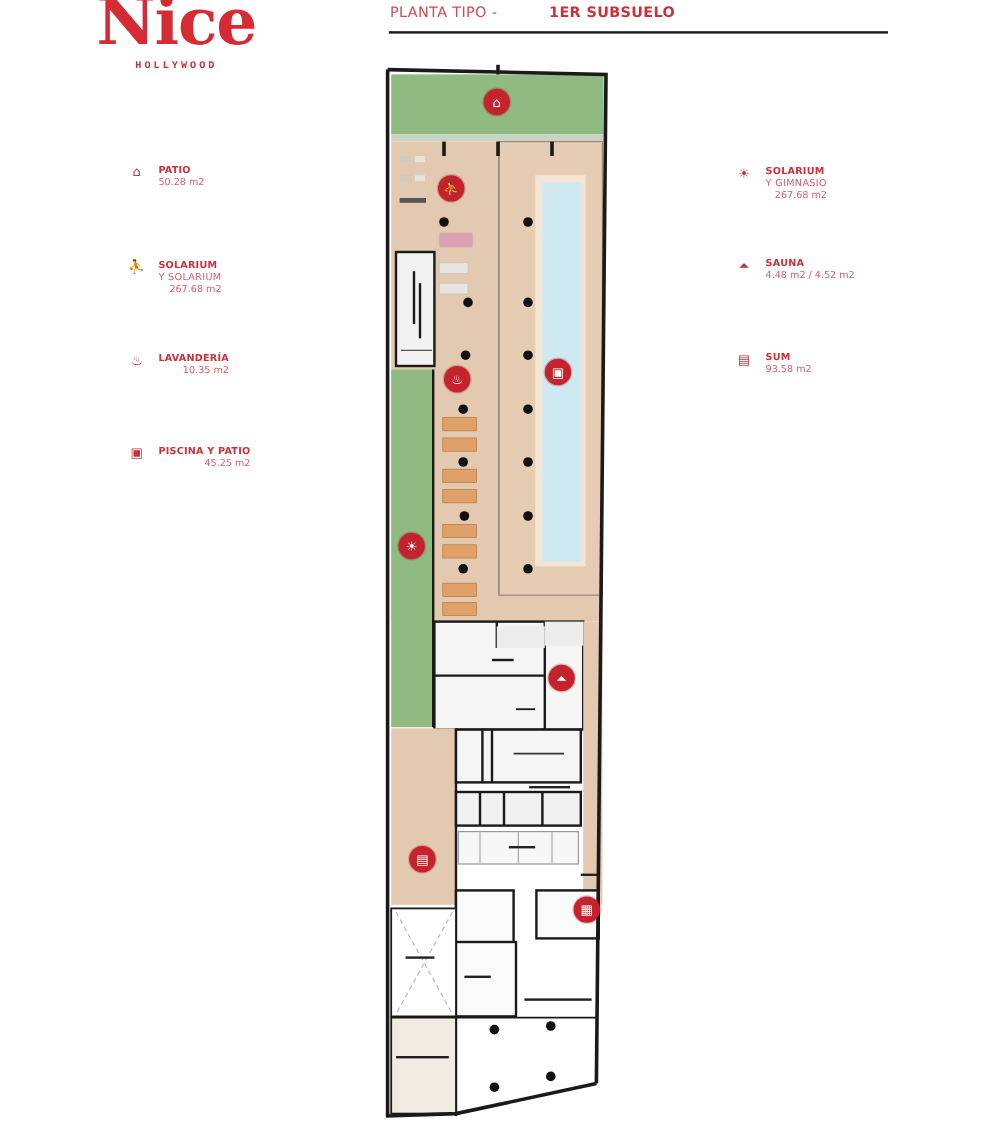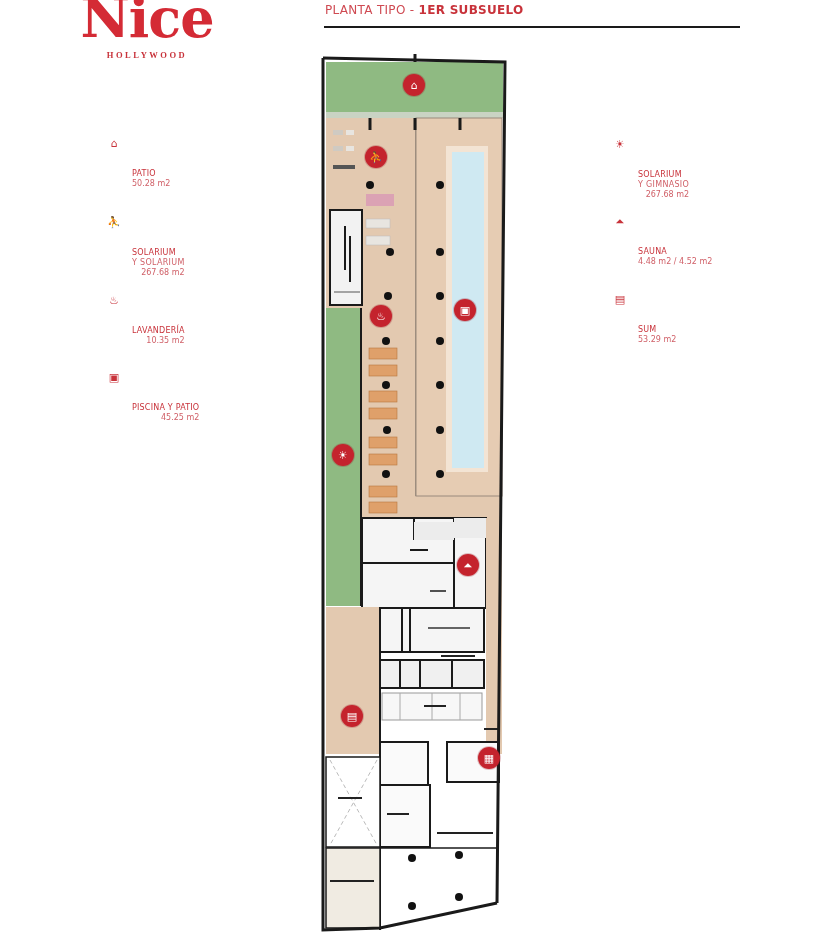--- a/index.html
+++ b/index.html
@@ -1,30 +1,30 @@
 <!DOCTYPE html>
 <html><head>
   <meta charset="utf-8">
   <style>
     * { box-sizing: border-box; margin: 0; padding: 0; }
     html, body { width: 828px; height: 945px; background: #ffffff; overflow: hidden; }
     body { position: relative; font-family: "DejaVu Sans", sans-serif; color: #c8323a; }
 
     .brand { position: absolute; left: 72px; top: -14px; width: 150px; text-align: center; }
     .brand-name { font-family: "DejaVu Serif", serif; font-weight: bold; font-size: 54px; color: #d42b35; letter-spacing: -1px; line-height: 64px; display: block; }
-    .brand-sub { font-family: Liberation Serif, serif; font-weight: bold; font-size: 8.5px; color: #c8323a; letter-spacing: 2.5px; display: block; margin-top: 0px; }
+    .brand-sub { font-family: Liberation Mono, monospace; font-weight: bold; font-size: 8.5px; color: #c8323a; letter-spacing: 2.5px; display: block; margin-top: 0px; }
 
     .page-title { position: absolute; left: 325px; top: 3px; font-size: 12px; color: #cf4a52; letter-spacing: 0.3px; }
-    .page-title .bold { font-weight: bold; color: #c8323a; }
+    .page-title .bold { font-weight: bold; color: #c8323a; margin-left: 39px; }
     .title-rule { position: absolute; left: 324px; top: 26px; width: 416px; height: 2px; background: #1a1a1a; }
 
     .legend-item { position: absolute; display: flex; align-items: flex-start; gap: 8px; }
     .legend-icon { width: 20px; height: 14px; display: flex; align-items: center; justify-content: center; color: #c8323a; font-size: 11px; margin-top: -1px; }
     .legend-text { display: flex; flex-direction: column; font-size: 8px; line-height: 10px; }
-    .legend-label { font-weight: normal; color: #c8323a; letter-spacing: 0.2px; margin-top: 32px; }
+    .legend-label { font-weight: bold; color: #c8323a; letter-spacing: 0.2px; }
     .legend-sub { color: #d06068; letter-spacing: 0.3px; text-align: center; }
     .legend-area { color: #d06068; text-align: right; }
 
     .plan { position: absolute; left: 0; top: 0; width: 828px; height: 945px; }
     .marker { position: absolute; width: 22px; height: 22px; border-radius: 50%; background: #c4232d; color: #fff; font-size: 11px; display: flex; align-items: center; justify-content: center; box-shadow: 0 0 0 1px rgba(150,20,30,0.25); }
   </style>
 </head>
 <body>
 
 <div class="brand">
@@ -79,21 +79,21 @@
   <span class="legend-icon">⏶</span>
   <div class="legend-text">
     <span class="legend-label">SAUNA</span>
     <span class="legend-area">4.48 m2 / 4.52 m2</span>
   </div>
 </div>
 <div class="legend-item" style="left:610px; top:293px;">
   <span class="legend-icon">▤</span>
   <div class="legend-text">
     <span class="legend-label">SUM</span>
-    <span class="legend-area">53.29 m2</span>
+    <span class="legend-area">93.58 m2</span>
   </div>
 </div>
 
 <svg class="plan" viewBox="0 0 828 945" width="828" height="945" xmlns="http://www.w3.org/2000/svg">
 
   <polygon points="323,58 505,62 497,903 380,928 323,930" fill="#ffffff" stroke="none"></polygon>
 
   <rect x="326" y="62" width="177" height="50" fill="#8fba82"></rect>
   <rect x="326" y="112" width="177" height="6" fill="#c9d3c3"></rect>
 

